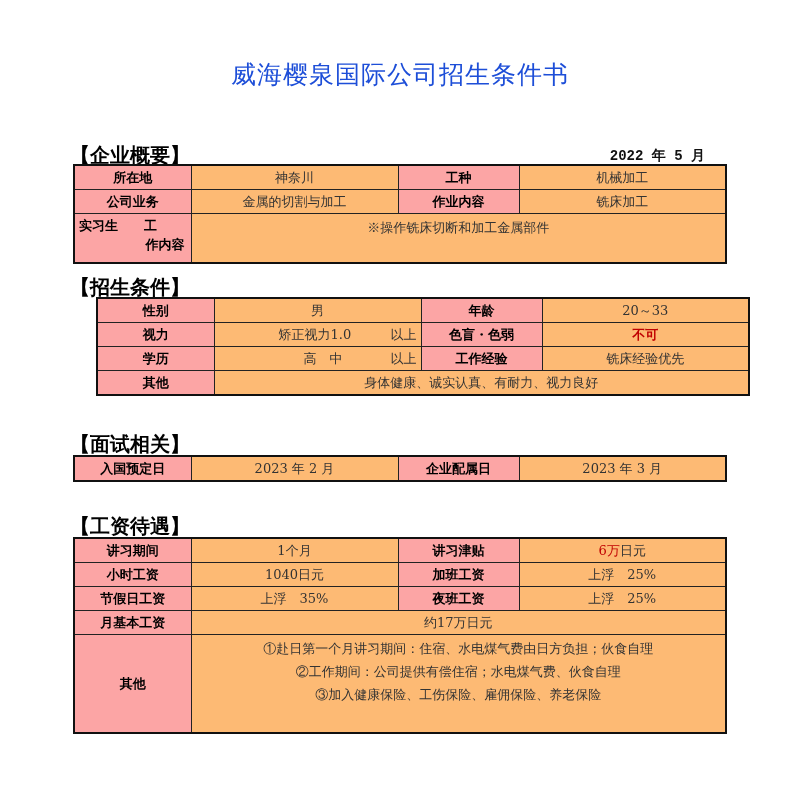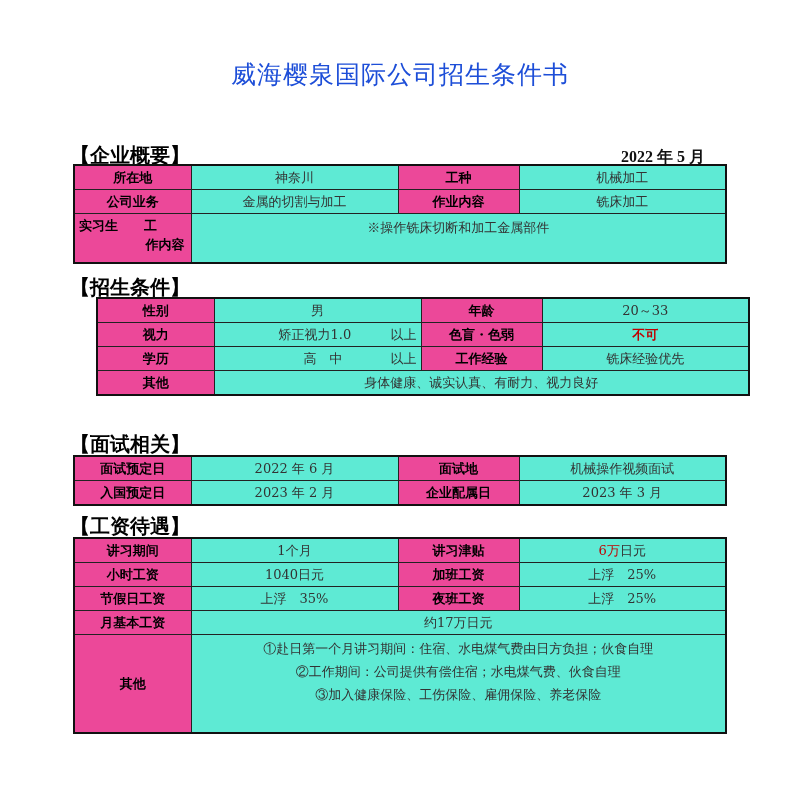--- a/index.html
+++ b/index.html
@@ -2,28 +2,28 @@
 <html><head>
 <meta charset="utf-8">
 <style>
   html, body { margin: 0; padding: 0; background: #ffffff; }
   body { width: 800px; height: 804px; position: relative; overflow: hidden;
          font-family: "DejaVu Sans", "Liberation Sans", sans-serif; color: #111; }
   .title { position: absolute; top: 58px; left: 0; width: 800px; text-align: center;
            font-size: 25px; font-weight: 500; letter-spacing: 1px; color: #1d4ed8; }
   .section-head { position: absolute; left: 70px; font-size: 20px; font-weight: bold;
                   letter-spacing: 0px; color: #000; }
-  .date-right { position: absolute; right: 95px; top: 147px; font-size: 16px; font-weight: bold;
-                font-family: Liberation Serif, serif; }
+  .date-right { position: absolute; right: 95px; top: 147px; font-size: 14px; font-weight: bold;
+                font-family: Liberation Mono, monospace; }
   table.grid { position: absolute; left: 73px; width: 652px; border-collapse: collapse;
                table-layout: fixed; border: 2px solid #111; }
   table.grid td { border: 1.5px solid #222; height: 23px; padding: 0 4px; font-size: 13px;
                   text-align: center; vertical-align: middle; white-space: nowrap; overflow: hidden; }
-  td.lbl { background: #ec4899; font-weight: bold; font-size: 13.5px; color: #000; }
-  td.val { background: #5eead4; color: #333; font-family: "DejaVu Serif", "Liberation Serif", serif; font-size: 13px; }
+  td.lbl { background: #fca5a5; font-weight: bold; font-size: 13.5px; color: #000; }
+  td.val { background: #fdba74; color: #333; font-family: "DejaVu Serif", "Liberation Serif", serif; font-size: 13px; }
   td.left { text-align: left; }
   td.red { color: #c00000; font-weight: bold; font-family: "DejaVu Sans", sans-serif; }
   .val-split { display: flex; justify-content: space-between; padding-left: 85px; padding-right: 0; }
   .val-split.wide { padding-left: 60px; gap: 24px; }
   .red-num { color: #c00000; }
   .multi { text-align: left; vertical-align: top !important; padding-top: 2px !important; line-height: 23px; }
   .intern-label { text-align: left !important; line-height: 19px; padding-top: 2px !important; vertical-align: top !important;}
 </style>
 </head>
 <body>
@@ -111,26 +111,20 @@
 <div class="section-head" style="top:431px;">【面试相关】</div>
 
 <table class="grid" style="top:455px;">
   <colgroup>
       <col style="width:117px">
       <col style="width:207px">
       <col style="width:121px">
       <col style="width:207px">
     </colgroup>
   <tbody>
-      <tr>
-    <td class="lbl">面试预定日</td>
-    <td class="val">2022 年 6 月</td>
-    <td class="lbl">面试地</td>
-    <td class="val">机械操作视频面试</td>
-  </tr>
   <tr>
     <td class="lbl">入国预定日</td>
     <td class="val">2023 年 2 月</td>
     <td class="lbl">企业配属日</td>
     <td class="val">2023 年 3 月</td>
   </tr>
 </tbody>
   </table>
 
 <div class="section-head" style="top:513px;">【工资待遇】</div>

